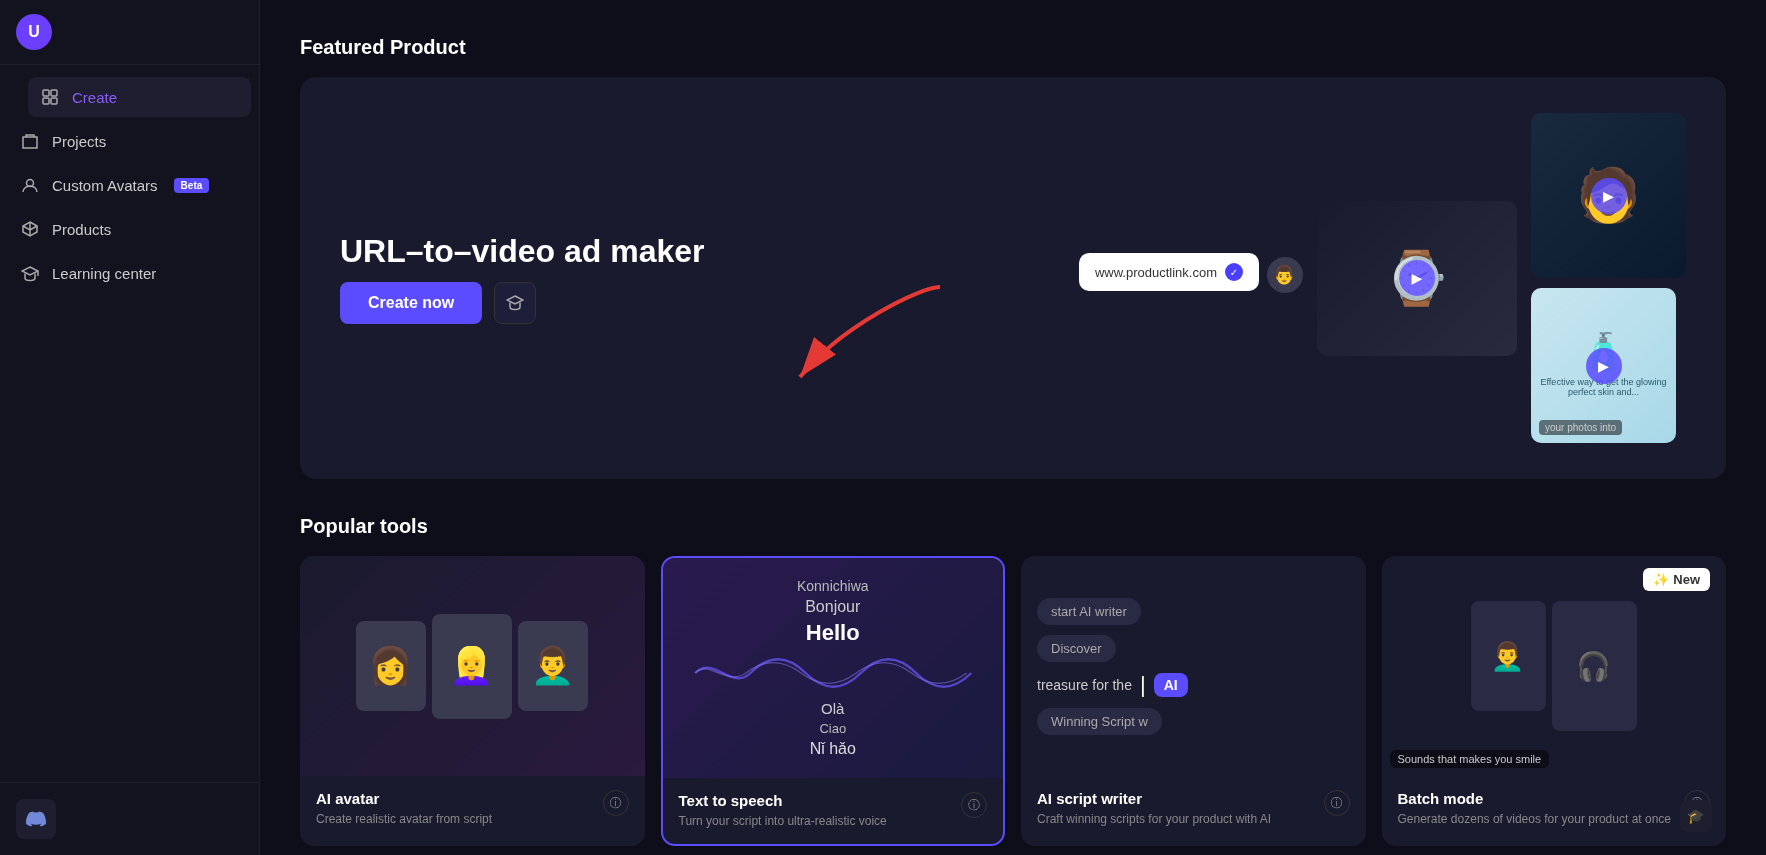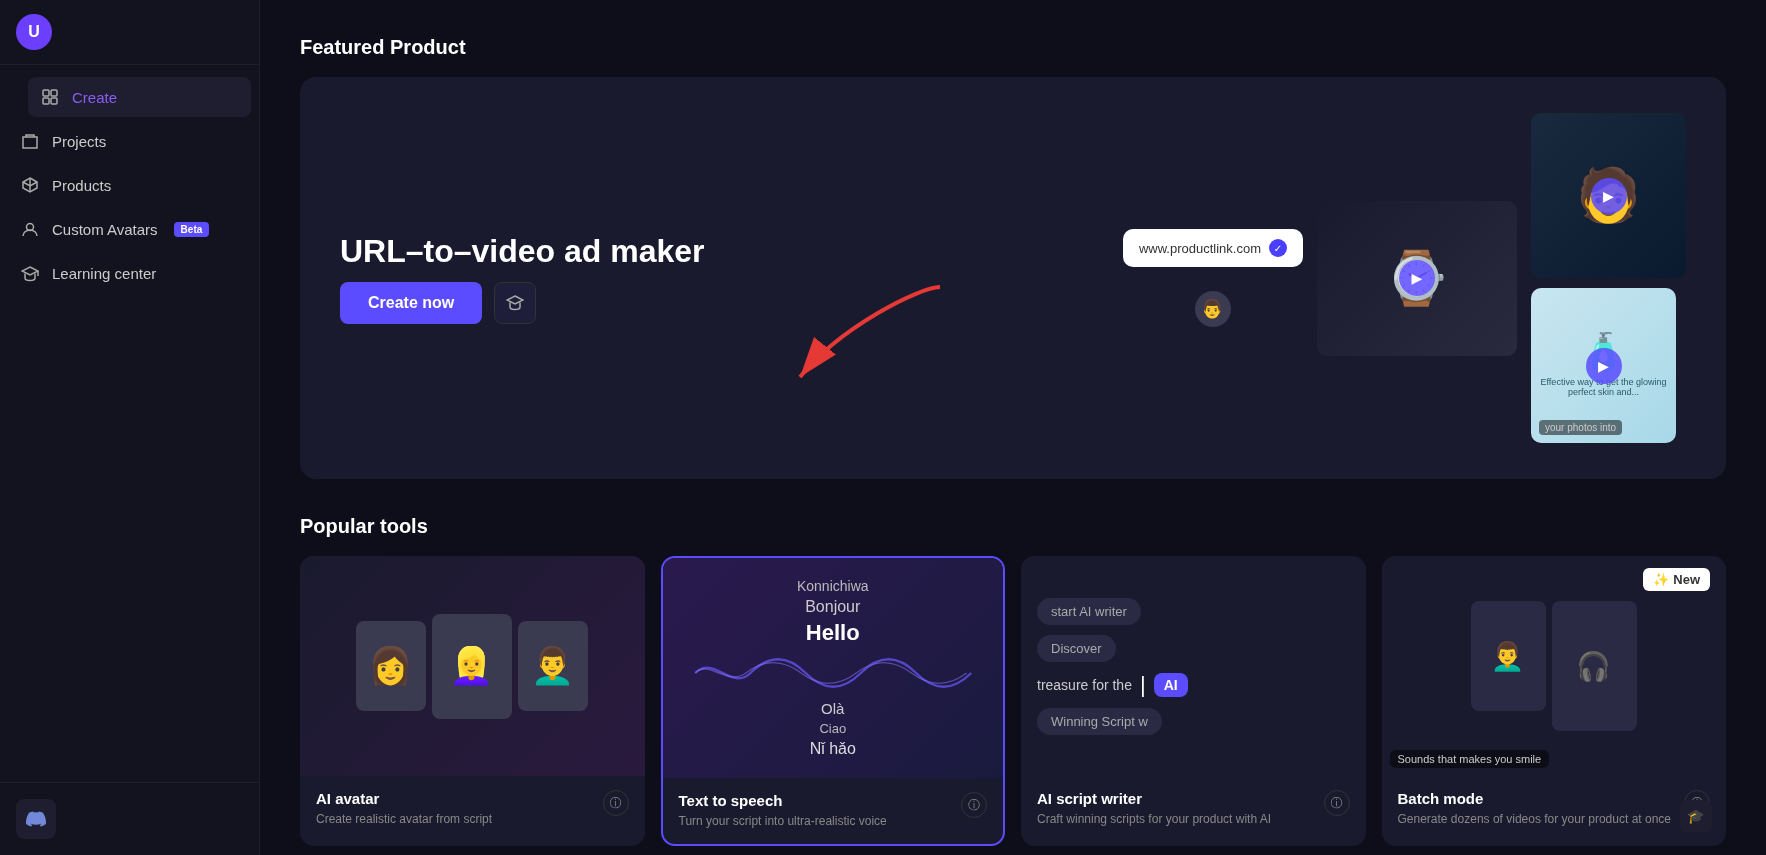--- a/index.html
+++ b/index.html
@@ -520,23 +520,23 @@
     .skincare-text {
       font-size: 9px;
       color: #2a5a6a;
       text-align: center;
       padding: 4px;
     }
 
     
     .url-col {
       display: flex;
-      flex-direction: column;
+      flex-direction: row;
       gap: 8px;
-      align-items: center;
+      align-items: flex-start;
     }
 
     .small-avatar-row {
       display: flex;
       gap: 6px;
       margin-top: 4px;
     }
     .small-avatar {
       width: 36px;
       height: 36px;
@@ -604,36 +604,36 @@
           <path d="M2 5h14v11H2z" stroke="#aaa" stroke-width="1.5" rx="1"></path>
           <path d="M5 5V3h8v2" stroke="#aaa" stroke-width="1.5"></path>
         </svg>
       </span>
       <span>Projects</span>
     </div>
 
     <div class="nav-item">
       <span class="nav-item-icon">
         <svg width="18" height="18" viewBox="0 0 18 18" fill="none">
-          <path d="M9 2L16 6v6L9 16 2 12V6z" stroke="#aaa" stroke-width="1.5"></path>
-          <path d="M9 2v14M2 6l7 4 7-4" stroke="#aaa" stroke-width="1.5"></path>
-        </svg>
-      </span>
-      <span>Products</span>
-    </div>
-
-    <div class="nav-item">
-      <span class="nav-item-icon">
-        <svg width="18" height="18" viewBox="0 0 18 18" fill="none">
           <circle cx="9" cy="7" r="3.5" stroke="#aaa" stroke-width="1.5"></circle>
           <path d="M2 16c0-3.3 3.1-6 7-6s7 2.7 7 6" stroke="#aaa" stroke-width="1.5"></path>
         </svg>
       </span>
       <span>Custom Avatars</span>
       <span class="beta-badge">Beta</span>
+    </div>
+
+    <div class="nav-item">
+      <span class="nav-item-icon">
+        <svg width="18" height="18" viewBox="0 0 18 18" fill="none">
+          <path d="M9 2L16 6v6L9 16 2 12V6z" stroke="#aaa" stroke-width="1.5"></path>
+          <path d="M9 2v14M2 6l7 4 7-4" stroke="#aaa" stroke-width="1.5"></path>
+        </svg>
+      </span>
+      <span>Products</span>
     </div>
 
     <div class="nav-item">
       <span class="nav-item-icon">
         <svg width="18" height="18" viewBox="0 0 18 18" fill="none">
           <path d="M9 3L17 7l-8 4-8-4z" stroke="#aaa" stroke-width="1.5"></path>
           <path d="M4 9.5V14c0 1.5 2.2 2.5 5 2.5s5-1 5-2.5V9.5" stroke="#aaa" stroke-width="1.5"></path>
           <path d="M17 7v5" stroke="#aaa" stroke-width="1.5"></path>
         </svg>
       </span>

